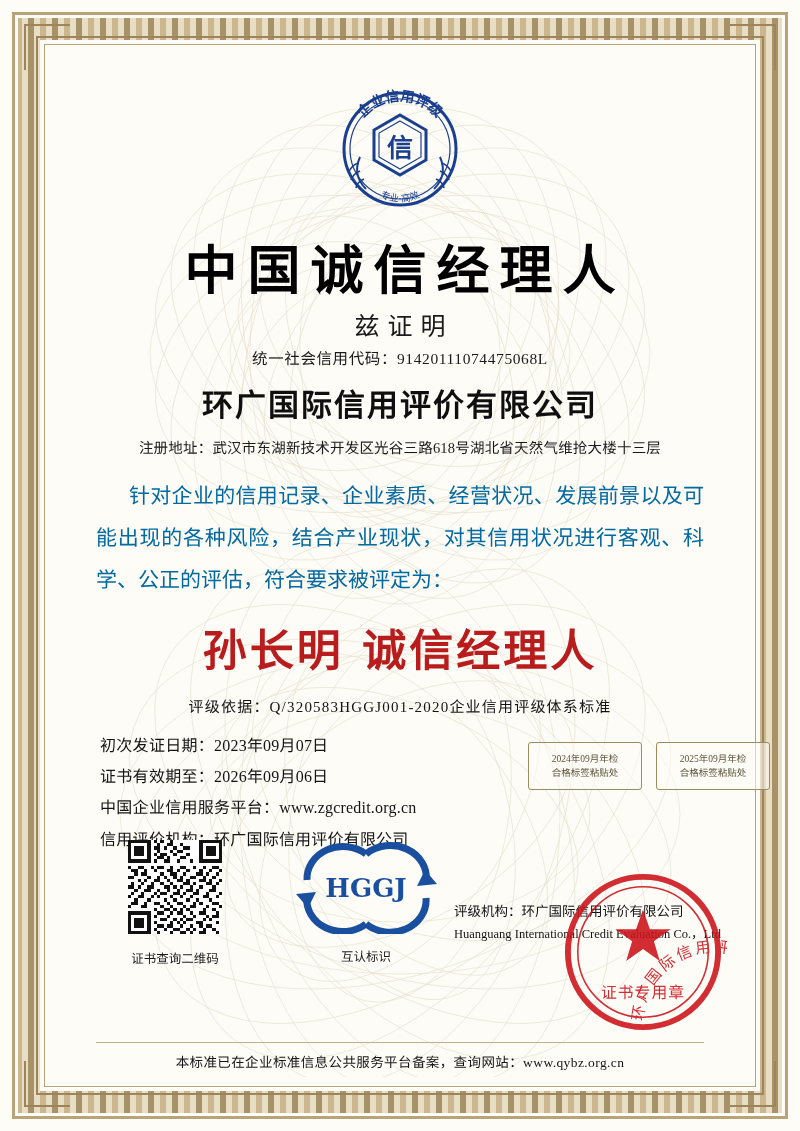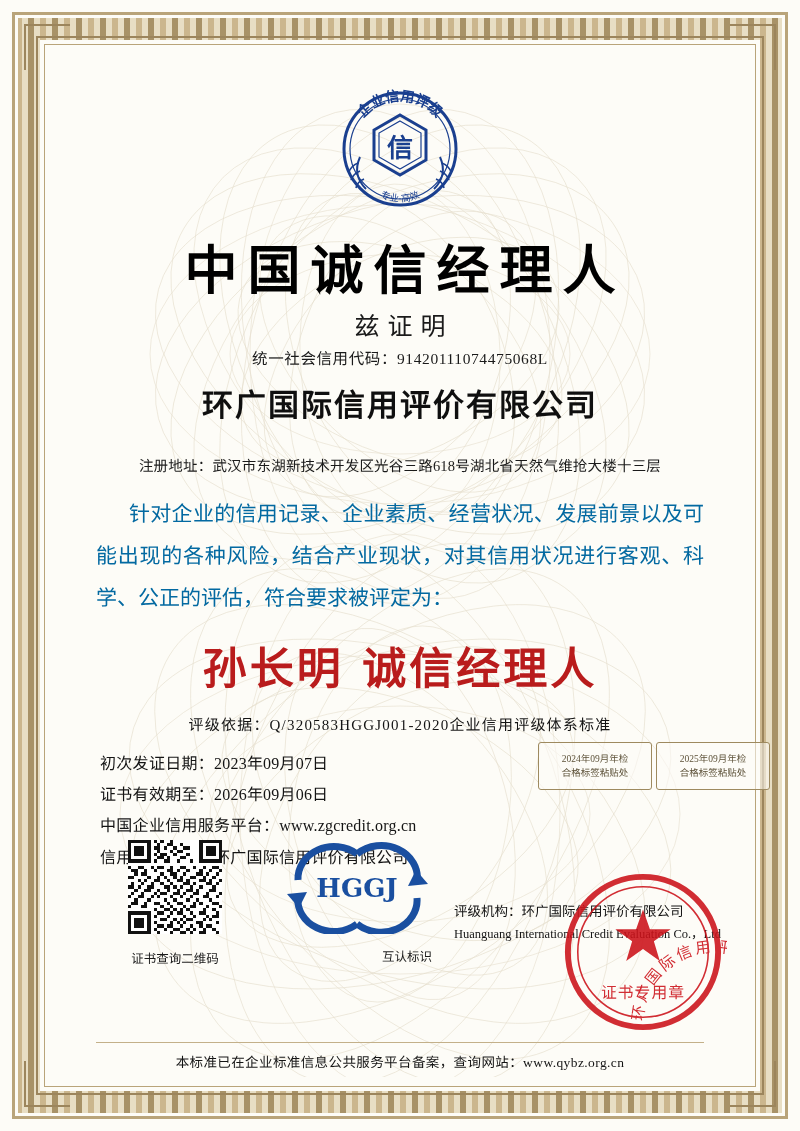--- a/index.html
+++ b/index.html
@@ -122,21 +122,21 @@
 
   .company-name {
     margin-top: 12px;
     font-size: 31px;
     font-weight: bold;
     color: #0f0f0f;
     letter-spacing: 2px;
   }
 
   .reg-address {
-    margin-top: 29px;
+    margin-top: 11px;
     font-size: 14.5px;
     color: #1a1a1a;
     letter-spacing: 0.2px;
   }
 
   .body-paragraph {
     margin: 18px 6px 0 6px;
     font-size: 21px;
     line-height: 2.0;
     color: #0369a1;
@@ -177,21 +177,21 @@
   .platform-url {
     color: #141414;
   }
 
   
   .inspect-wrap {
     position: absolute;
     right: 30px;
     top: 742px;
     display: flex;
-    gap: 4px;
+    gap: 14px;
   }
   .inspect-box {
     width: 112px;
     height: 46px;
     border: 1px solid #9e8a5f;
     border-radius: 3px;
     font-size: 9.5px;
     color: #5c5138;
     display: flex;
     flex-direction: column;
@@ -223,24 +223,24 @@
   }
   .qr-caption {
     margin-top: 10px;
     font-size: 12.5px;
     color: #1a1a1a;
     white-space: nowrap;
   }
 
   .hggj-block {
     position: absolute;
-    left: 228px;
+    left: 237px;
     top: 12px;
     width: 150px;
-    text-align: right;
+    text-align: center;
   }
   .hggj-caption {
     margin-top: 8px;
     font-size: 12.5px;
     color: #1a1a1a;
   }
 
   .agency-block {
     position: absolute;
     left: 400px;

